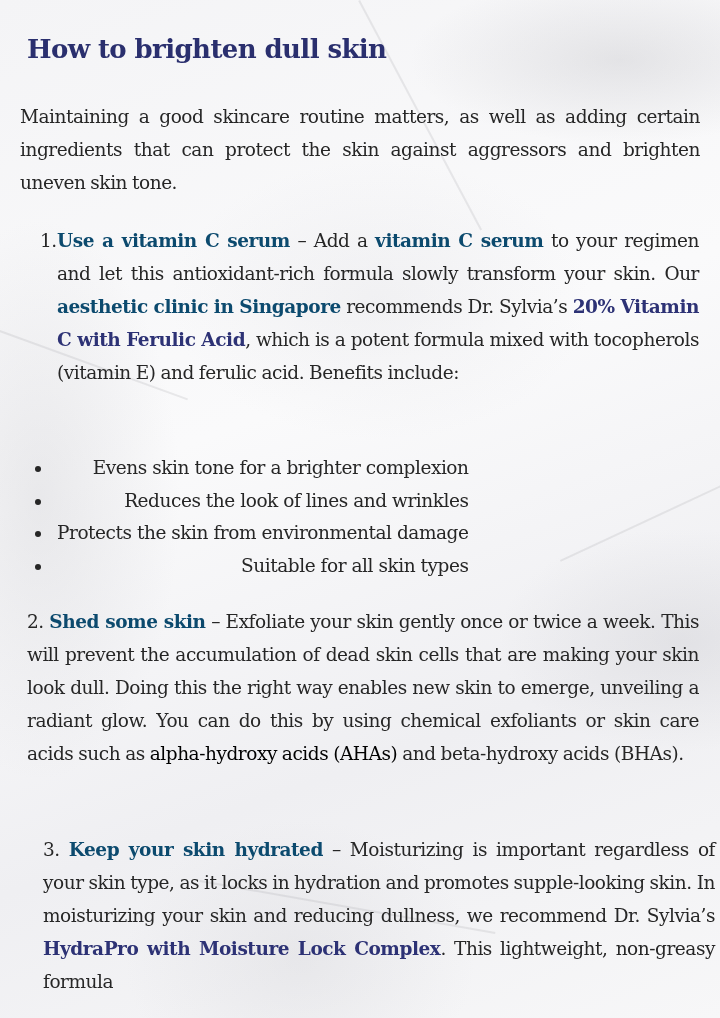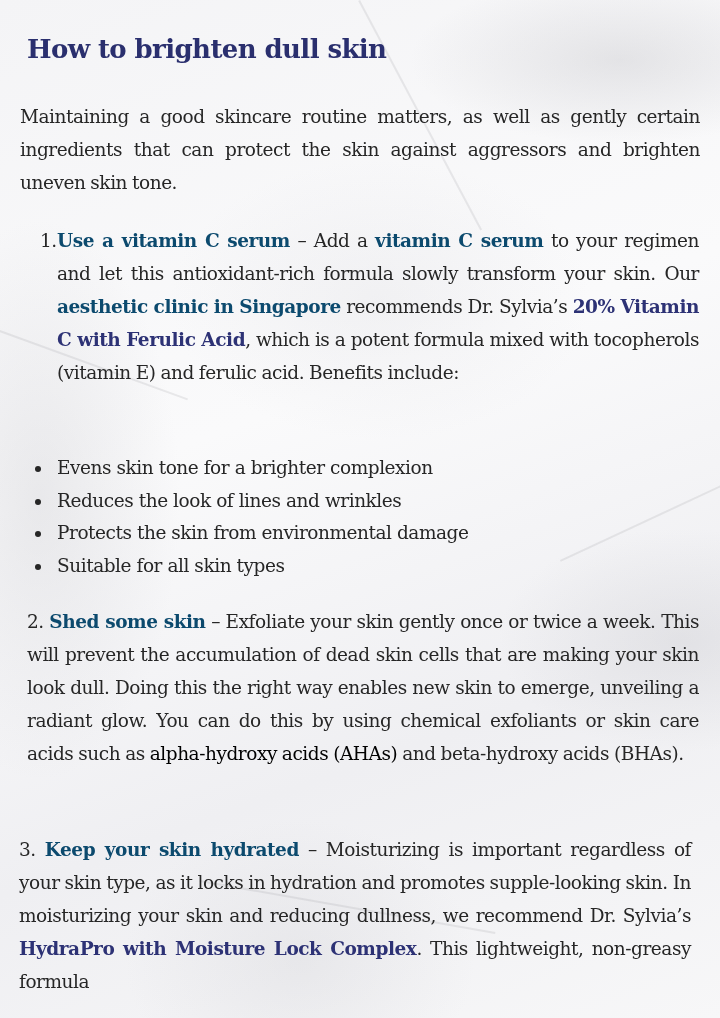--- a/index.html
+++ b/index.html
@@ -23,41 +23,41 @@
     font-size:26px; letter-spacing:-0.6px; color:#2a2f6e;
   }
   .para {
     position:absolute; margin:0; font-size:18.5px; line-height:33px;
     text-align:justify; letter-spacing:-0.45px; word-spacing:-0.5px;
   }
   .intro { left:20px; top:100px; width:680px; }
   .item1 { left:57px; top:224px; width:642px; }
   .item1-num { position:absolute; left:40px; top:224px; font-size:18.5px; line-height:33px; letter-spacing:-0.6px; }
   .bullets { position:absolute; left:20px; top:452px; margin:0; padding:0; list-style:none; font-size:18.5px; line-height:32.5px; letter-spacing:-0.45px; }
-  .bullets li { position:relative; padding-left:37px; }
+  .bullets li { position:relative; padding-left:37px;text-align:right; }
   .bullets li .dot { position:absolute; left:15px; top:14px; width:6px; height:6px; border-radius:50%; background:#262626; }
   .item2 { left:27px; top:605px; width:672px; }
-  .item3 { left:19px; top:833px; width:672px; }
+  .item3 { left:43px; top:833px; width:672px; }
   b { font-weight:bold; color:#0c4a6e; }
   .link-strong { color:#2d3275; font-weight:bold; }
   .link-light { color:#000000; }
 </style>
 </head>
 <body>
 
 <div class="vein" style="left:360px;top:0;width:260px;transform:rotate(62deg);"></div>
 <div class="vein" style="left:0;top:330px;width:200px;transform:rotate(20deg);"></div>
 <div class="vein" style="left:560px;top:560px;width:180px;transform:rotate(-25deg);"></div>
 <div class="vein" style="left:200px;top:880px;width:300px;transform:rotate(10deg);"></div>
 
 <div class="page">
 
   <h1>How to brighten dull skin</h1>
 
-  <p class="para intro">Maintaining a good skincare routine matters, as well as gently certain ingredients that can protect the skin against aggressors and brighten uneven skin tone.</p>
+  <p class="para intro">Maintaining a good skincare routine matters, as well as adding certain ingredients that can protect the skin against aggressors and brighten uneven skin tone.</p>
 
   <span class="item1-num">1.</span>
   <p class="para item1"><b>Use a vitamin C serum</b><span> – Add a </span><b>vitamin C serum</b><span> to your regimen and let this antioxidant-rich formula slowly transform your skin. Our </span><b>aesthetic clinic in Singapore</b><span> recommends Dr. Sylvia’s </span><span class="link-strong">20% Vitamin C with Ferulic Acid</span><span>, which is a potent formula mixed with tocopherols (vitamin E) and ferulic acid. Benefits include:</span></p>
 
   <ul class="bullets">
     <li><span class="dot"></span><span>Evens skin tone for a brighter complexion</span></li>
     <li><span class="dot"></span><span>Reduces the look of lines and wrinkles</span></li>
     <li><span class="dot"></span><span>Protects the skin from environmental damage</span></li>
     <li><span class="dot"></span><span>Suitable for all skin types</span></li>
   </ul>

